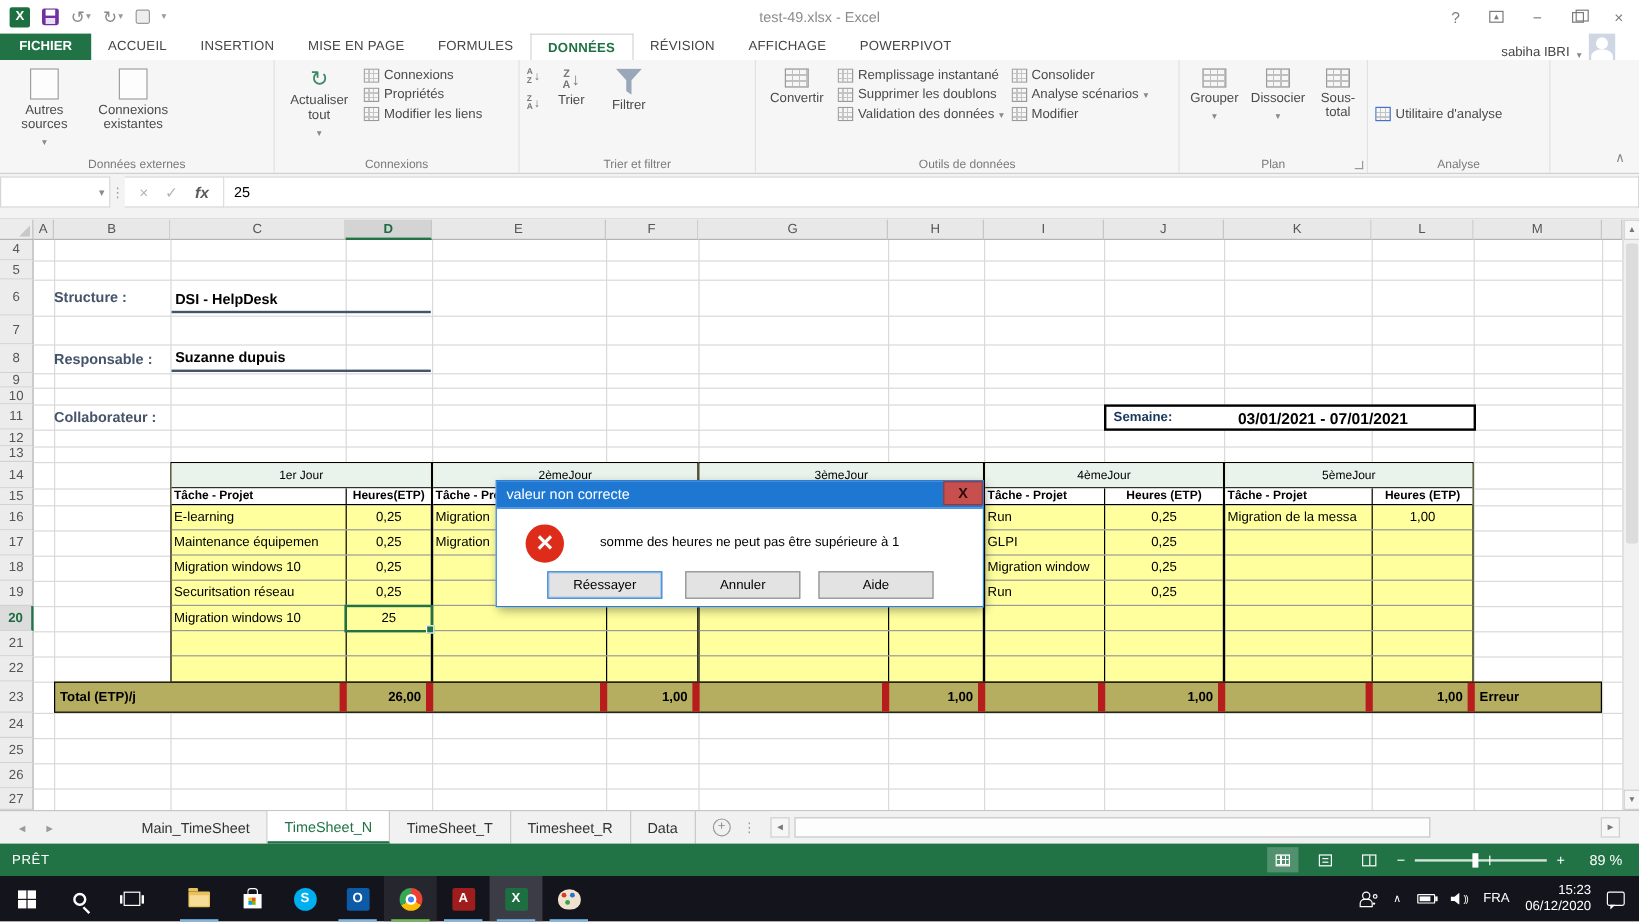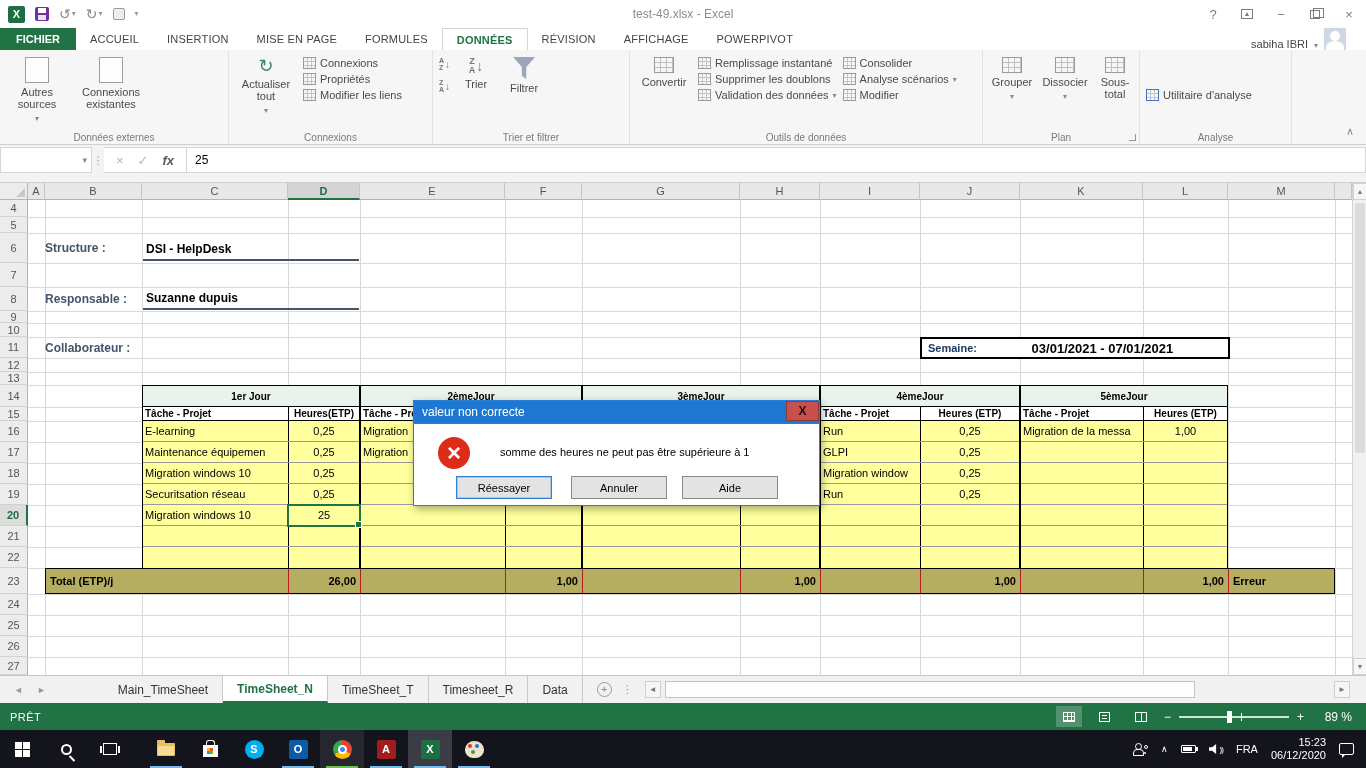--- a/index.html
+++ b/index.html
@@ -75,35 +75,35 @@
 .rh.sel{color:#1e6b43;font-weight:bold;background:#dcdcdc;border-right:2px solid #217346}
 .gv{position:absolute;top:17px;height:475px;width:1px;background:#d9d9d9}
 .gh{position:absolute;left:28px;width:1324px;height:1px;background:#d9d9d9}
 .celllbl{position:absolute;font-size:12px;font-weight:bold;color:#44546a;display:flex;align-items:center}
 .cellval{position:absolute;font-size:12px;font-weight:bold;color:#000;border-bottom:2px solid #44546a;display:flex;align-items:flex-end;padding-bottom:3px;padding-left:3px}
 .semaine{position:absolute;left:920px;top:154px;width:310px;height:22px;border:2px solid #000;background:#fff;display:flex;align-items:center;z-index:3}
 .semaine .slbl{color:#17375d;font-size:11px;font-weight:bold;padding-left:6px}
 .semaine .sval{flex:1;text-align:center;font-size:13px;font-weight:bold;color:#000}
 
 .day{position:absolute;top:202px;border:1px solid #000;z-index:2;background:#ffff9e}
-.day-title{height:21px;background:#e9f3ec;border-bottom:1px solid #000;font-size:10px;font-weight:bold;display:flex;align-items:center;justify-content:center;color:#000}
+.day-title{height:21px;background:#e9f3ec;border-bottom:1px solid #000;font-size:10px;font-weight:normal;display:flex;align-items:center;justify-content:center;color:#000}
 .day-sub{height:14px;display:flex;background:#fff;border-bottom:1px solid #000;font-size:10px;font-weight:bold}
 .day-sub .c1{border-right:1px solid #000;display:flex;align-items:center;padding-left:2px;overflow:hidden;white-space:nowrap}
 .day-sub .c2{display:flex;align-items:center;justify-content:center;overflow:hidden;white-space:nowrap}
 .day-row{height:21px;display:flex;border-bottom:1px solid #9a9a9a;font-size:11px}
 .day-row:last-child{border-bottom:none}
 .day-row .c1{border-right:1px solid #000;display:flex;align-items:center;padding-left:2px;overflow:hidden;white-space:nowrap}
 .day-row .c2{display:flex;align-items:center;justify-content:center}
 .mcol{position:absolute;left:1228px;top:202px;width:107px;z-index:2;border-left:1px solid #000;border-right:1px solid #000}
 .mcol .mtop{height:21px;background:#fff;border-bottom:1px solid #000}
 .mcol .mhdr{height:14px;background:#fff;border-bottom:1px solid #000;font-size:10px;font-weight:bold;display:flex;align-items:center;padding-left:2px;white-space:nowrap;overflow:hidden}
 .mcol .mval{height:21px;background:#cfc981;border-bottom:1px solid #9a9a9a;font-size:11px;display:flex;align-items:center;justify-content:center}
 .mcol .mval.light{background:#dcd79e}
 .totalrow{position:absolute;left:45px;top:385px;width:1290px;height:26px;background:#b5ad60;border:1px solid #000;display:flex;z-index:2;font-size:11px;font-weight:bold}
-.totalrow .tc{border-right:1px solid #b91c1c;display:flex;align-items:center}
+.totalrow .tc{border-right:6px solid #b91c1c;display:flex;align-items:center}
 .totalrow .tc:last-child{border-right:none}
 .totalrow .num{justify-content:flex-end;padding-right:4px}
 .selbox{position:absolute;left:287px;top:321px;width:74px;height:23px;border:2px solid #217346;z-index:4;pointer-events:none}
 .selbox:after{content:"";position:absolute;right:-3px;bottom:-3px;width:5px;height:5px;background:#217346;border:1px solid #fff}
 
 .vscroll{position:absolute;right:0;top:0;width:14px;height:492px;background:#f1f1f1;border-left:1px solid #d4d4d4;z-index:5}
 .vscroll .vup,.vscroll .vdn{position:absolute;left:0;width:14px;height:17px;background:#f6f6f6;border:1px solid #d0d0d0;color:#777;font-size:7px;display:flex;align-items:center;justify-content:center}
 .vscroll .vdn{bottom:0}
 .vthumb{position:absolute;left:2px;top:20px;width:10px;height:250px;background:#dcdcdc;border-radius:2px}
 
@@ -112,21 +112,21 @@
 .dlg-close{position:absolute;right:0;top:0;width:33px;height:20px;background:#c7504f;border:1px solid #8f3a3a;color:#2d0a0a;font-weight:bold;font-size:12px;display:flex;align-items:center;justify-content:center}
 .dlg-body{position:relative;height:82px;border-top:1px solid #2a7cd4}
 .err-circ{position:absolute;left:24px;top:13px;width:32px;height:32px;border-radius:50%;background:#dd2c1a;color:#fff;font-size:24px;font-weight:bold;display:flex;align-items:center;justify-content:center;line-height:0}
 .dlg-msg{position:absolute;left:86px;top:22px;font-size:11px;color:#000}
 .dlg-btn{position:absolute;top:52px;width:96px;height:23px;background:#e3e3e3;border:1px solid #8a8a8a;font-size:11px;color:#000;display:flex;align-items:center;justify-content:center}
 .dlg-btn.focus{border:1px solid #2f7fd6;box-shadow:0 0 0 1px #a7c9ec inset}
 
 .tabsbar{position:absolute;left:0;top:675px;width:1366px;height:28px;background:#f1f1f1;border-top:1px solid #c6c6c6;display:flex;align-items:stretch;font-size:12px}
 .snav{display:flex;align-items:center;gap:14px;padding:0 14px;color:#9a9a9a;font-size:9px}
 .stab{display:flex;align-items:center;padding:0 14px;color:#333;border-right:1px solid #c9c9c9}
-.stab.active{background:#fff;color:#217346;font-weight:bold;border-bottom:2px solid #217346;border-right:1px solid #c9c9c9}
+.stab.active{background:#fff;color:#217346;font-weight:normal;border-bottom:2px solid #217346;border-right:1px solid #c9c9c9}
 .plus-circ{width:15px;height:15px;border:1px solid #9a9a9a;border-radius:50%;color:#8a8a8a;font-size:11px;line-height:13px;text-align:center;align-self:center;margin-left:14px}
 .sdots{align-self:center;color:#9a9a9a;margin:0 10px;font-size:11px}
 .hscroll{flex:1;position:relative;background:#f1f1f1;align-self:stretch;margin-left:2px}
 .hbtn{position:absolute;top:5px;width:16px;height:17px;background:#f6f6f6;border:1px solid #cfcfcf;color:#777;font-size:8px;display:flex;align-items:center;justify-content:center}
 .hthumb{position:absolute;left:20px;top:5px;width:530px;height:17px;background:#fdfdfd;border:1px solid #c4c4c4}
 
 .statusbar{position:absolute;left:0;top:703px;width:1366px;height:27px;background:#217346;color:#fff;display:flex;align-items:center}
 .sb-mode{font-size:11px;padding-left:10px;letter-spacing:.5px}
 .sb-right{margin-left:auto;display:flex;align-items:center;gap:10px;padding-right:14px}
 .viewbtn{width:26px;height:21px;display:flex;align-items:center;justify-content:center}

